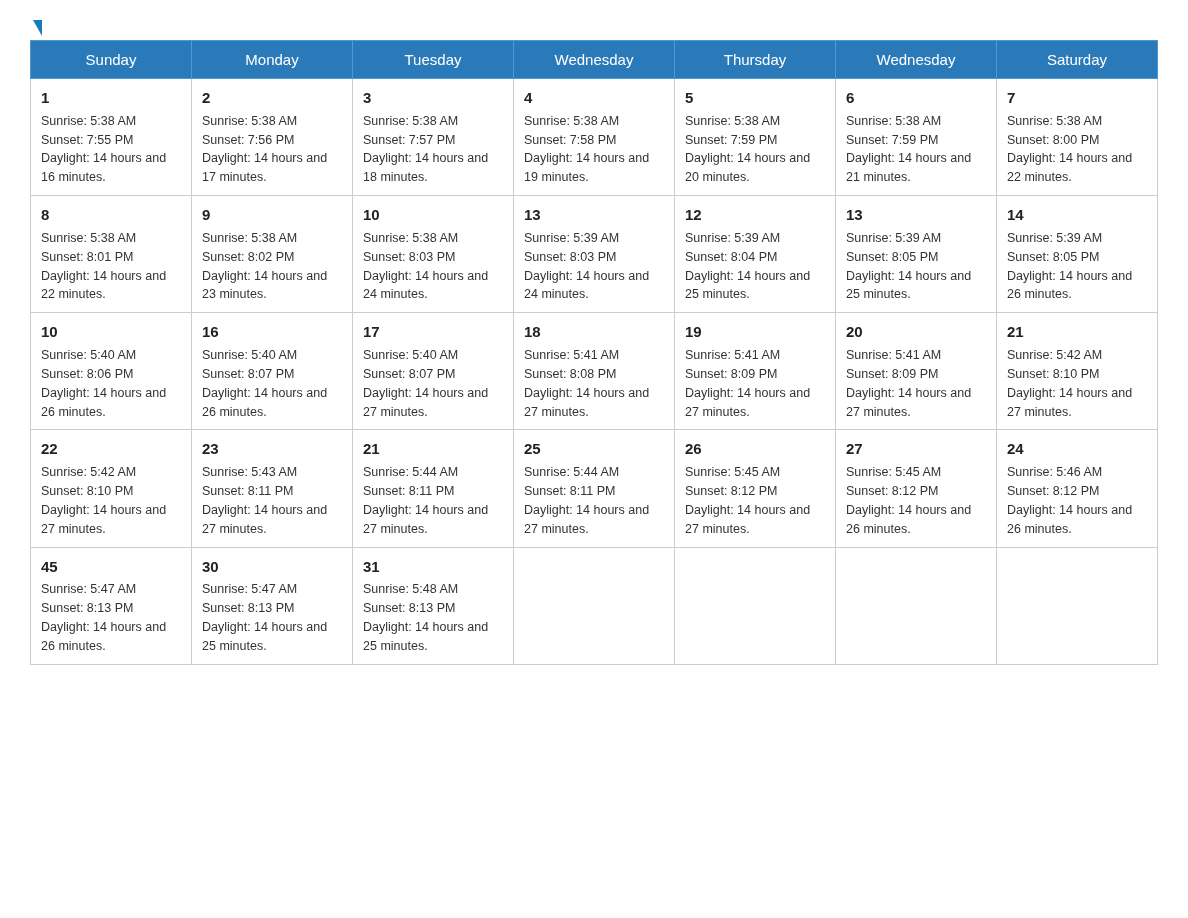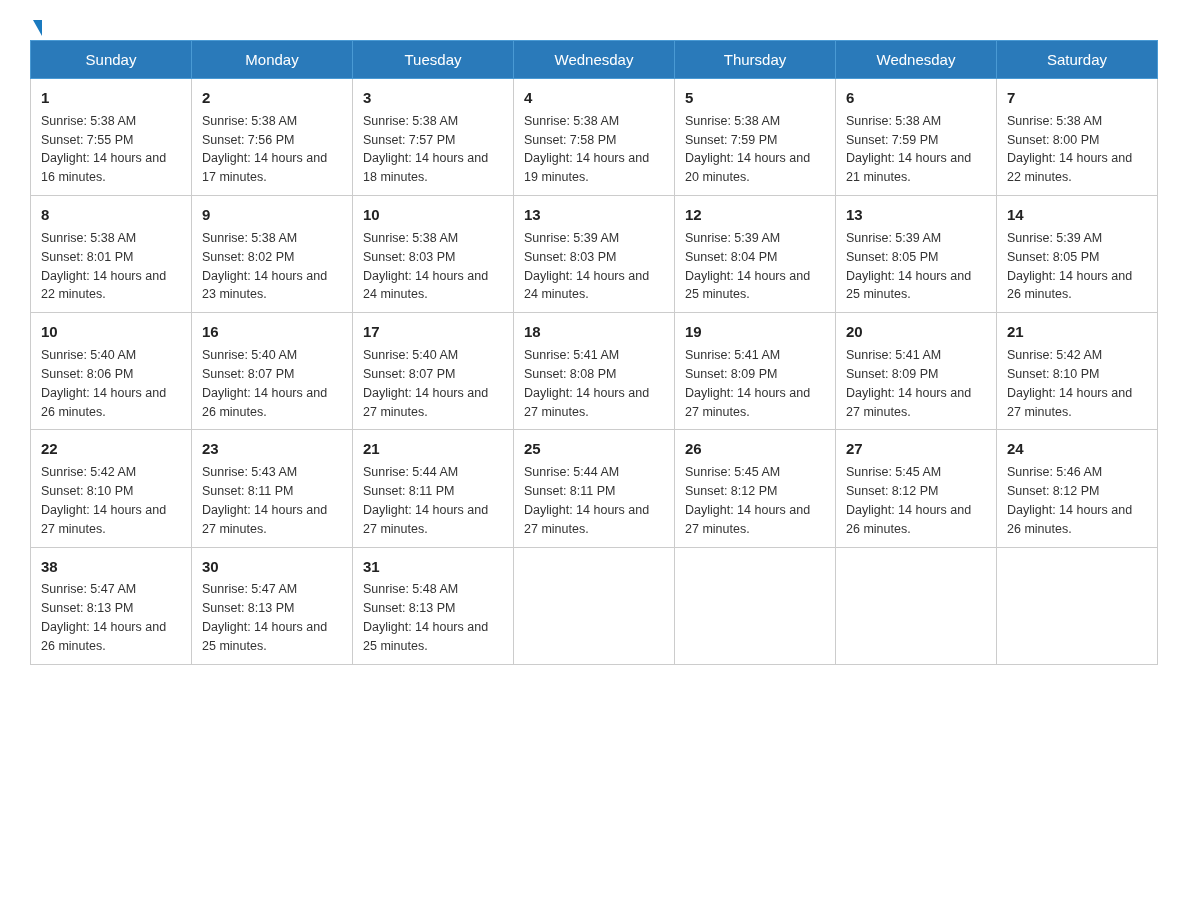--- a/index.html
+++ b/index.html
@@ -160,21 +160,21 @@
       <tr>
         <td><span class="day-num">22</span><span class="day-info">Sunrise: 5:42 AM<br>Sunset: 8:10 PM<br>Daylight: 14 hours and 27 minutes.</span></td>
         <td><span class="day-num">23</span><span class="day-info">Sunrise: 5:43 AM<br>Sunset: 8:11 PM<br>Daylight: 14 hours and 27 minutes.</span></td>
         <td><span class="day-num">21</span><span class="day-info">Sunrise: 5:44 AM<br>Sunset: 8:11 PM<br>Daylight: 14 hours and 27 minutes.</span></td>
         <td><span class="day-num">25</span><span class="day-info">Sunrise: 5:44 AM<br>Sunset: 8:11 PM<br>Daylight: 14 hours and 27 minutes.</span></td>
         <td><span class="day-num">26</span><span class="day-info">Sunrise: 5:45 AM<br>Sunset: 8:12 PM<br>Daylight: 14 hours and 27 minutes.</span></td>
         <td><span class="day-num">27</span><span class="day-info">Sunrise: 5:45 AM<br>Sunset: 8:12 PM<br>Daylight: 14 hours and 26 minutes.</span></td>
         <td><span class="day-num">24</span><span class="day-info">Sunrise: 5:46 AM<br>Sunset: 8:12 PM<br>Daylight: 14 hours and 26 minutes.</span></td>
       </tr>
       <tr>
-        <td><span class="day-num">38</span><span class="day-info">Sunrise: 5:47 AM<br>Sunset: 8:13 PM<br>Daylight: 14 hours and 26 minutes.</span></td>
+        <td><span class="day-num">45</span><span class="day-info">Sunrise: 5:47 AM<br>Sunset: 8:13 PM<br>Daylight: 14 hours and 26 minutes.</span></td>
         <td><span class="day-num">30</span><span class="day-info">Sunrise: 5:47 AM<br>Sunset: 8:13 PM<br>Daylight: 14 hours and 25 minutes.</span></td>
         <td><span class="day-num">31</span><span class="day-info">Sunrise: 5:48 AM<br>Sunset: 8:13 PM<br>Daylight: 14 hours and 25 minutes.</span></td>
         <td class="empty-cell"></td>
         <td class="empty-cell"></td>
         <td class="empty-cell"></td>
         <td class="empty-cell"></td>
       </tr>
     </tbody>
 </table>
 

